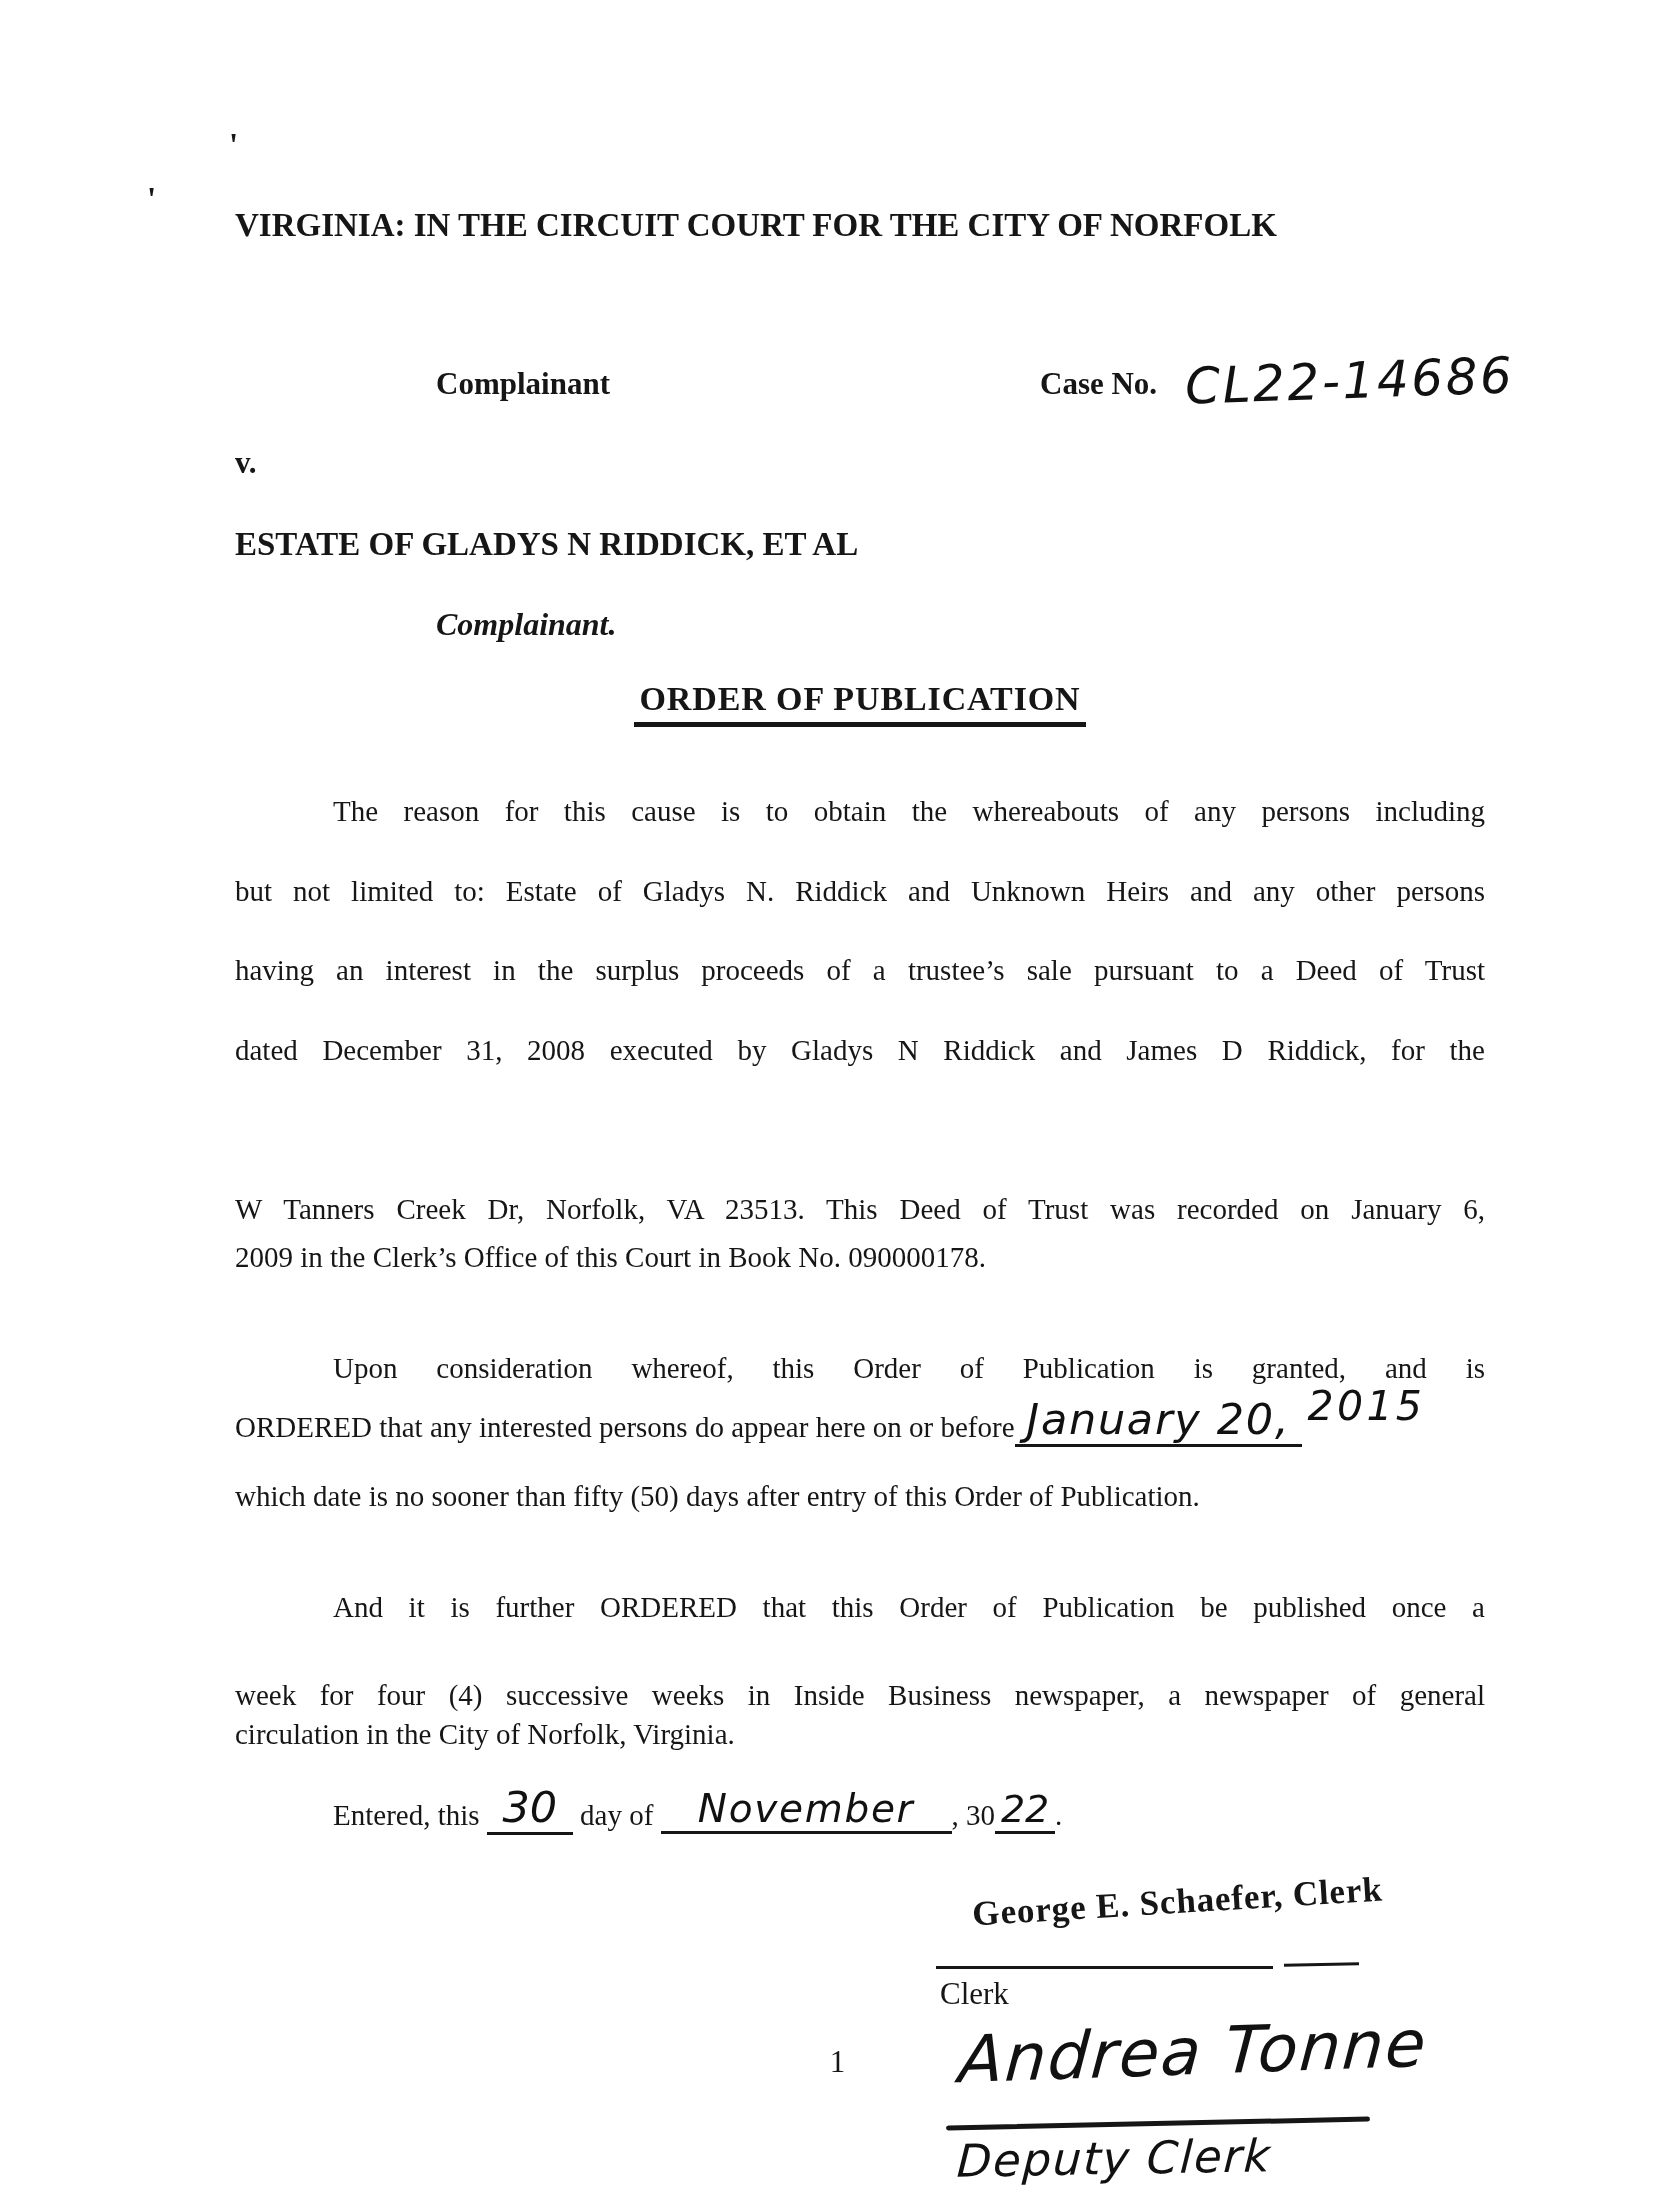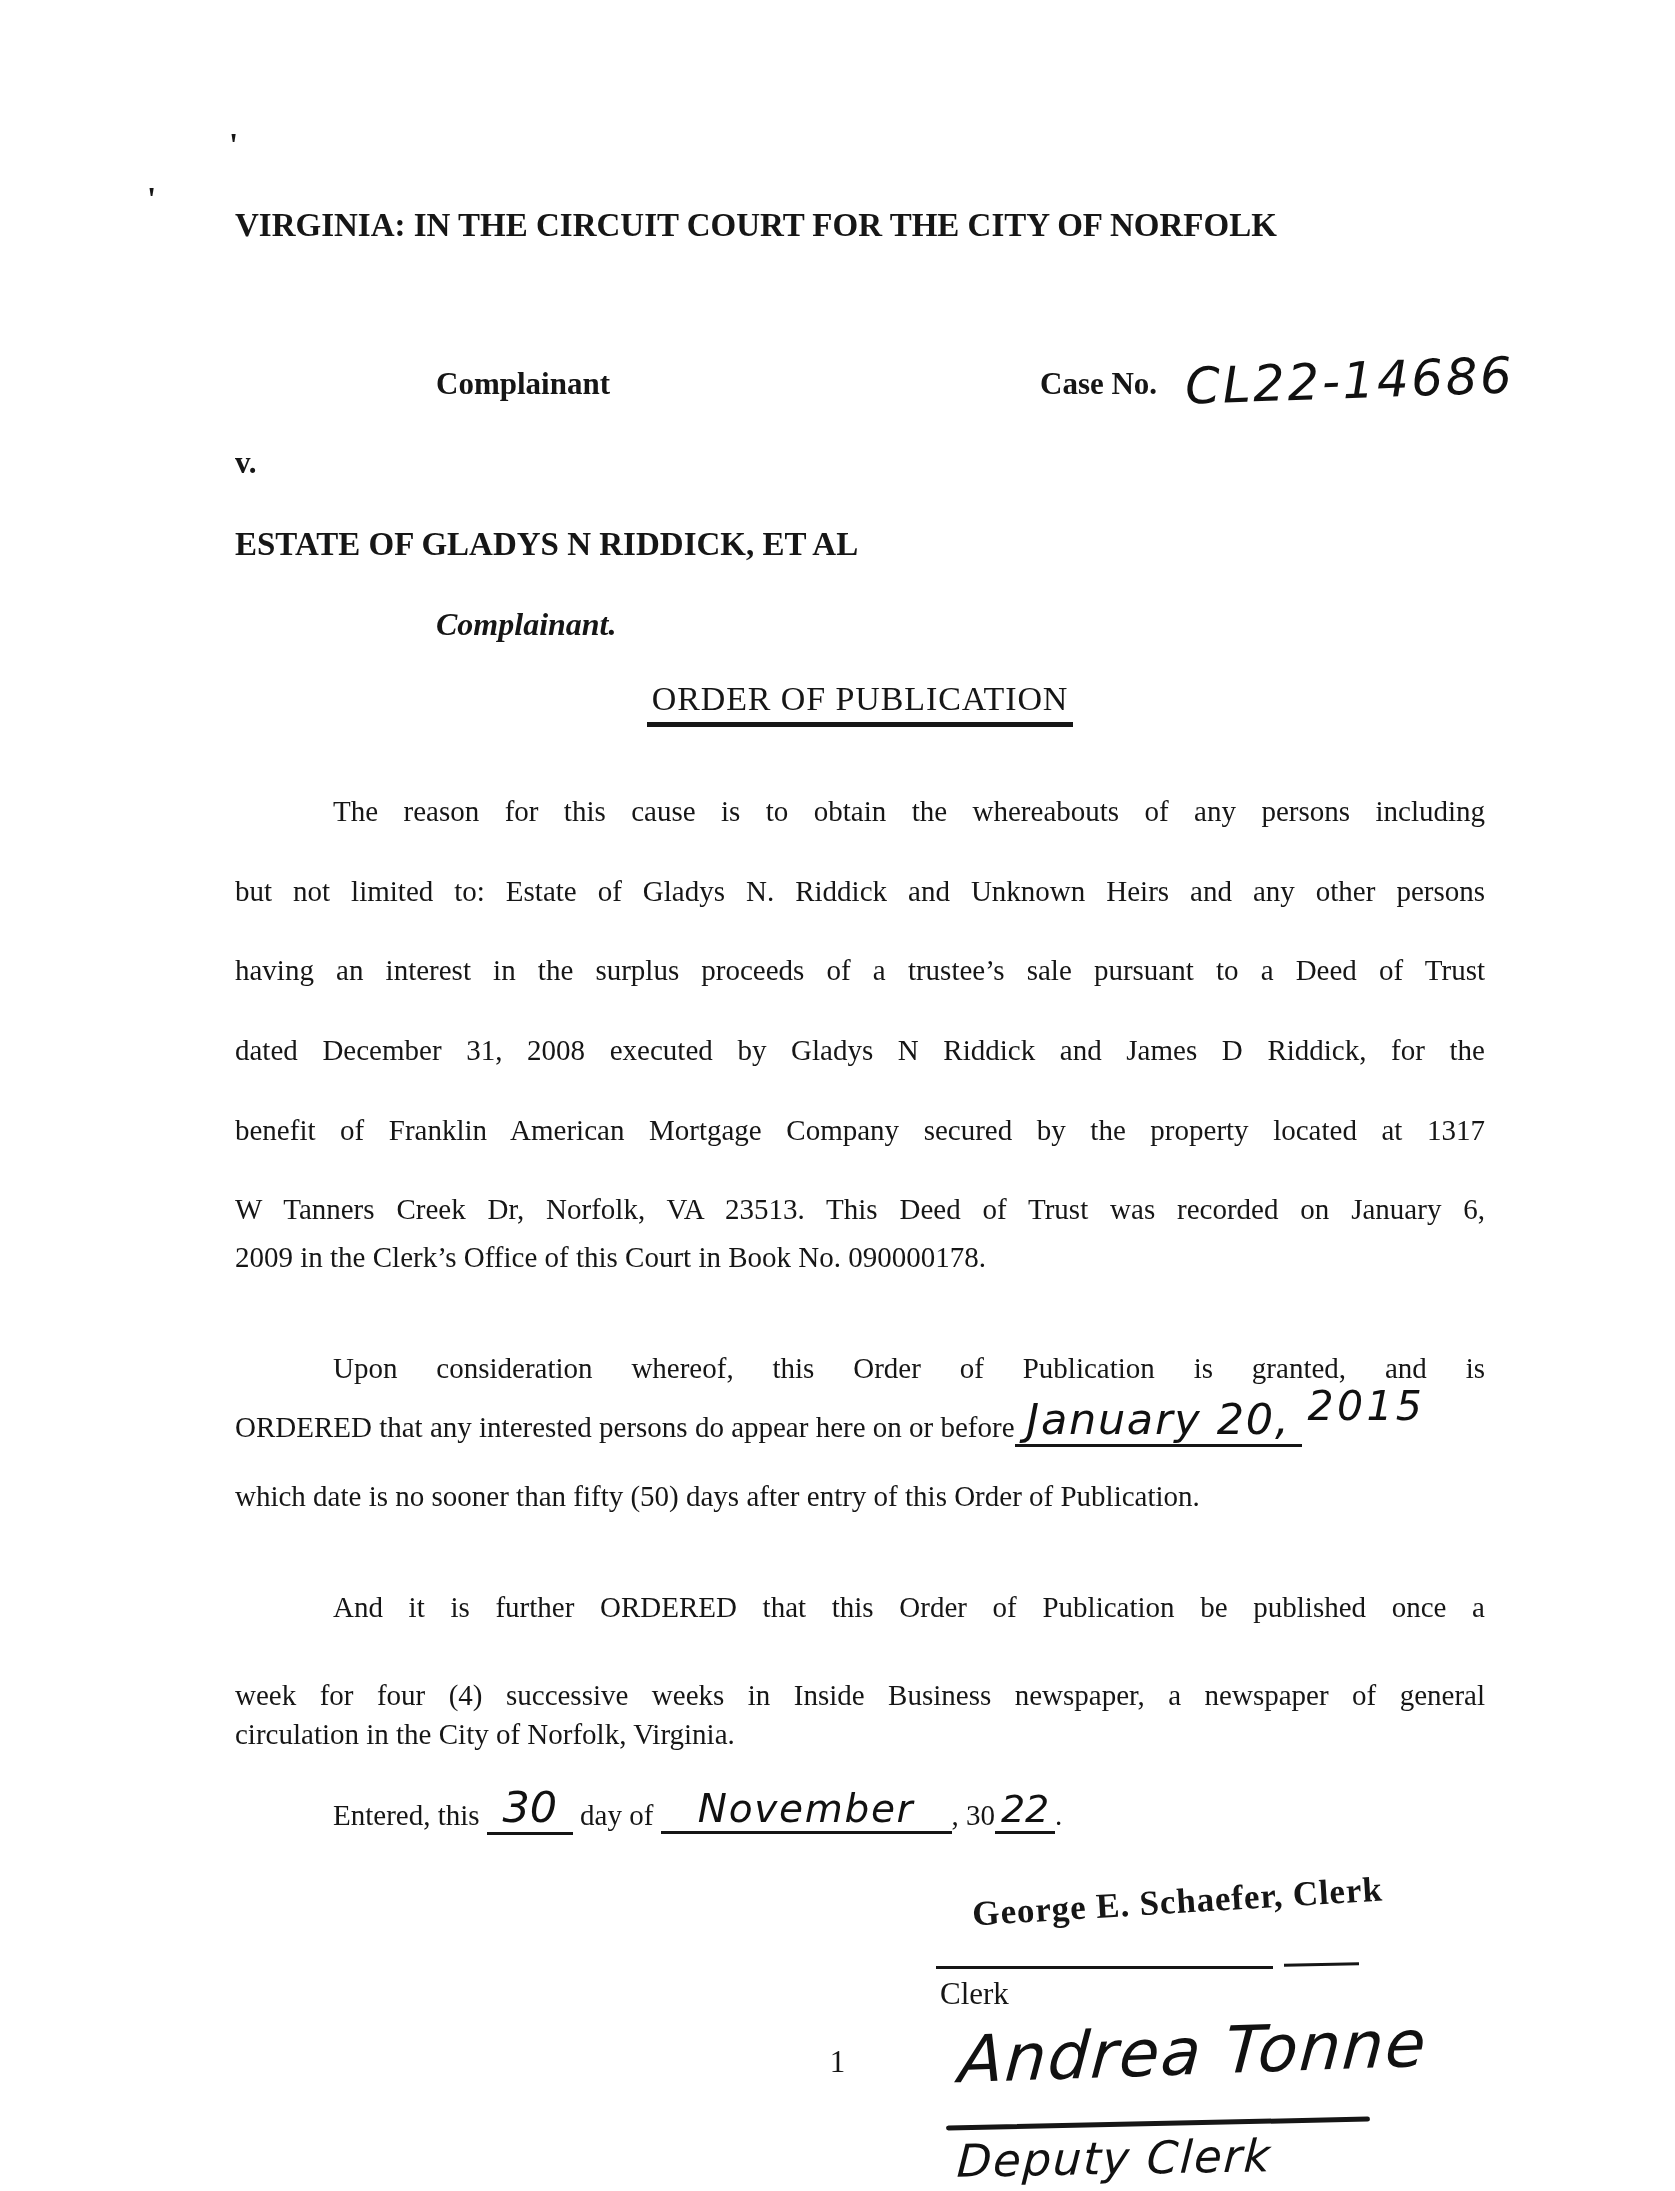--- a/index.html
+++ b/index.html
@@ -22,21 +22,21 @@
   .j{
     white-space:normal;
     text-align:justify;
     text-align-last:justify;
     margin-top:32px;
   }
   .indent{text-indent:98px;}
   .bold{font-weight:bold;}
   .center{text-align:center;white-space:normal;}
   .title-underline{
-    font-weight:normal;
+    font-weight:bold;
     font-size:34px;
     letter-spacing:0.9px;
     border-bottom:5.1px solid #161616;
     padding:0 5.1px 5.1px 5.1px;
   }
   .hw{
     font-family:"DejaVu Sans", sans-serif;
     font-style:italic;
     color:#111;
   }
@@ -131,21 +131,20 @@
   </div>
 
   <div class="ln center" style="top:678px;">
     <span class="title-underline">ORDER OF PUBLICATION</span>
   </div>
 
   <div class="ln j indent" style="top:761px;">The reason for this cause is to obtain the whereabouts of any persons including</div>
   <div class="ln j" style="top:841px;">but not limited to: Estate of Gladys N. Riddick and Unknown Heirs and any other persons</div>
   <div class="ln j" style="top:920px;">having an interest in the surplus proceeds of a trustee’s sale pursuant to a Deed of Trust</div>
   <div class="ln j" style="top:1000px;">dated December 31, 2008 executed by Gladys N Riddick and James D Riddick, for the</div>
-  <div class="ln j" style="top:1080px;">benefit of Franklin American Mortgage Company secured by the property located at 1317</div>
   <div class="ln j" style="top:1159px;">W Tanners Creek Dr, Norfolk, VA 23513. This Deed of Trust was recorded on January 6,</div>
   <div class="ln" style="top:1239px;">2009 in the Clerk’s Office of this Court in Book No. 090000178.</div>
 
   <div class="ln j indent" style="top:1318px;">Upon consideration whereof, this Order of Publication is granted, and is</div>
   <div class="ln" style="top:1398px;">
     <span>ORDERED that any interested persons do appear here on or before</span><span class="blank" style="min-width:283px;"><span class="hw hw-date">January 20,</span></span><span class="hw hw-year">2015</span>
   </div>
   <div class="ln" style="top:1478px;">which date is no sooner than fifty (50) days after entry of this Order of Publication.</div>
 
   <div class="ln j indent" style="top:1557px;">And it is further ORDERED that this Order of Publication be published once a</div>

